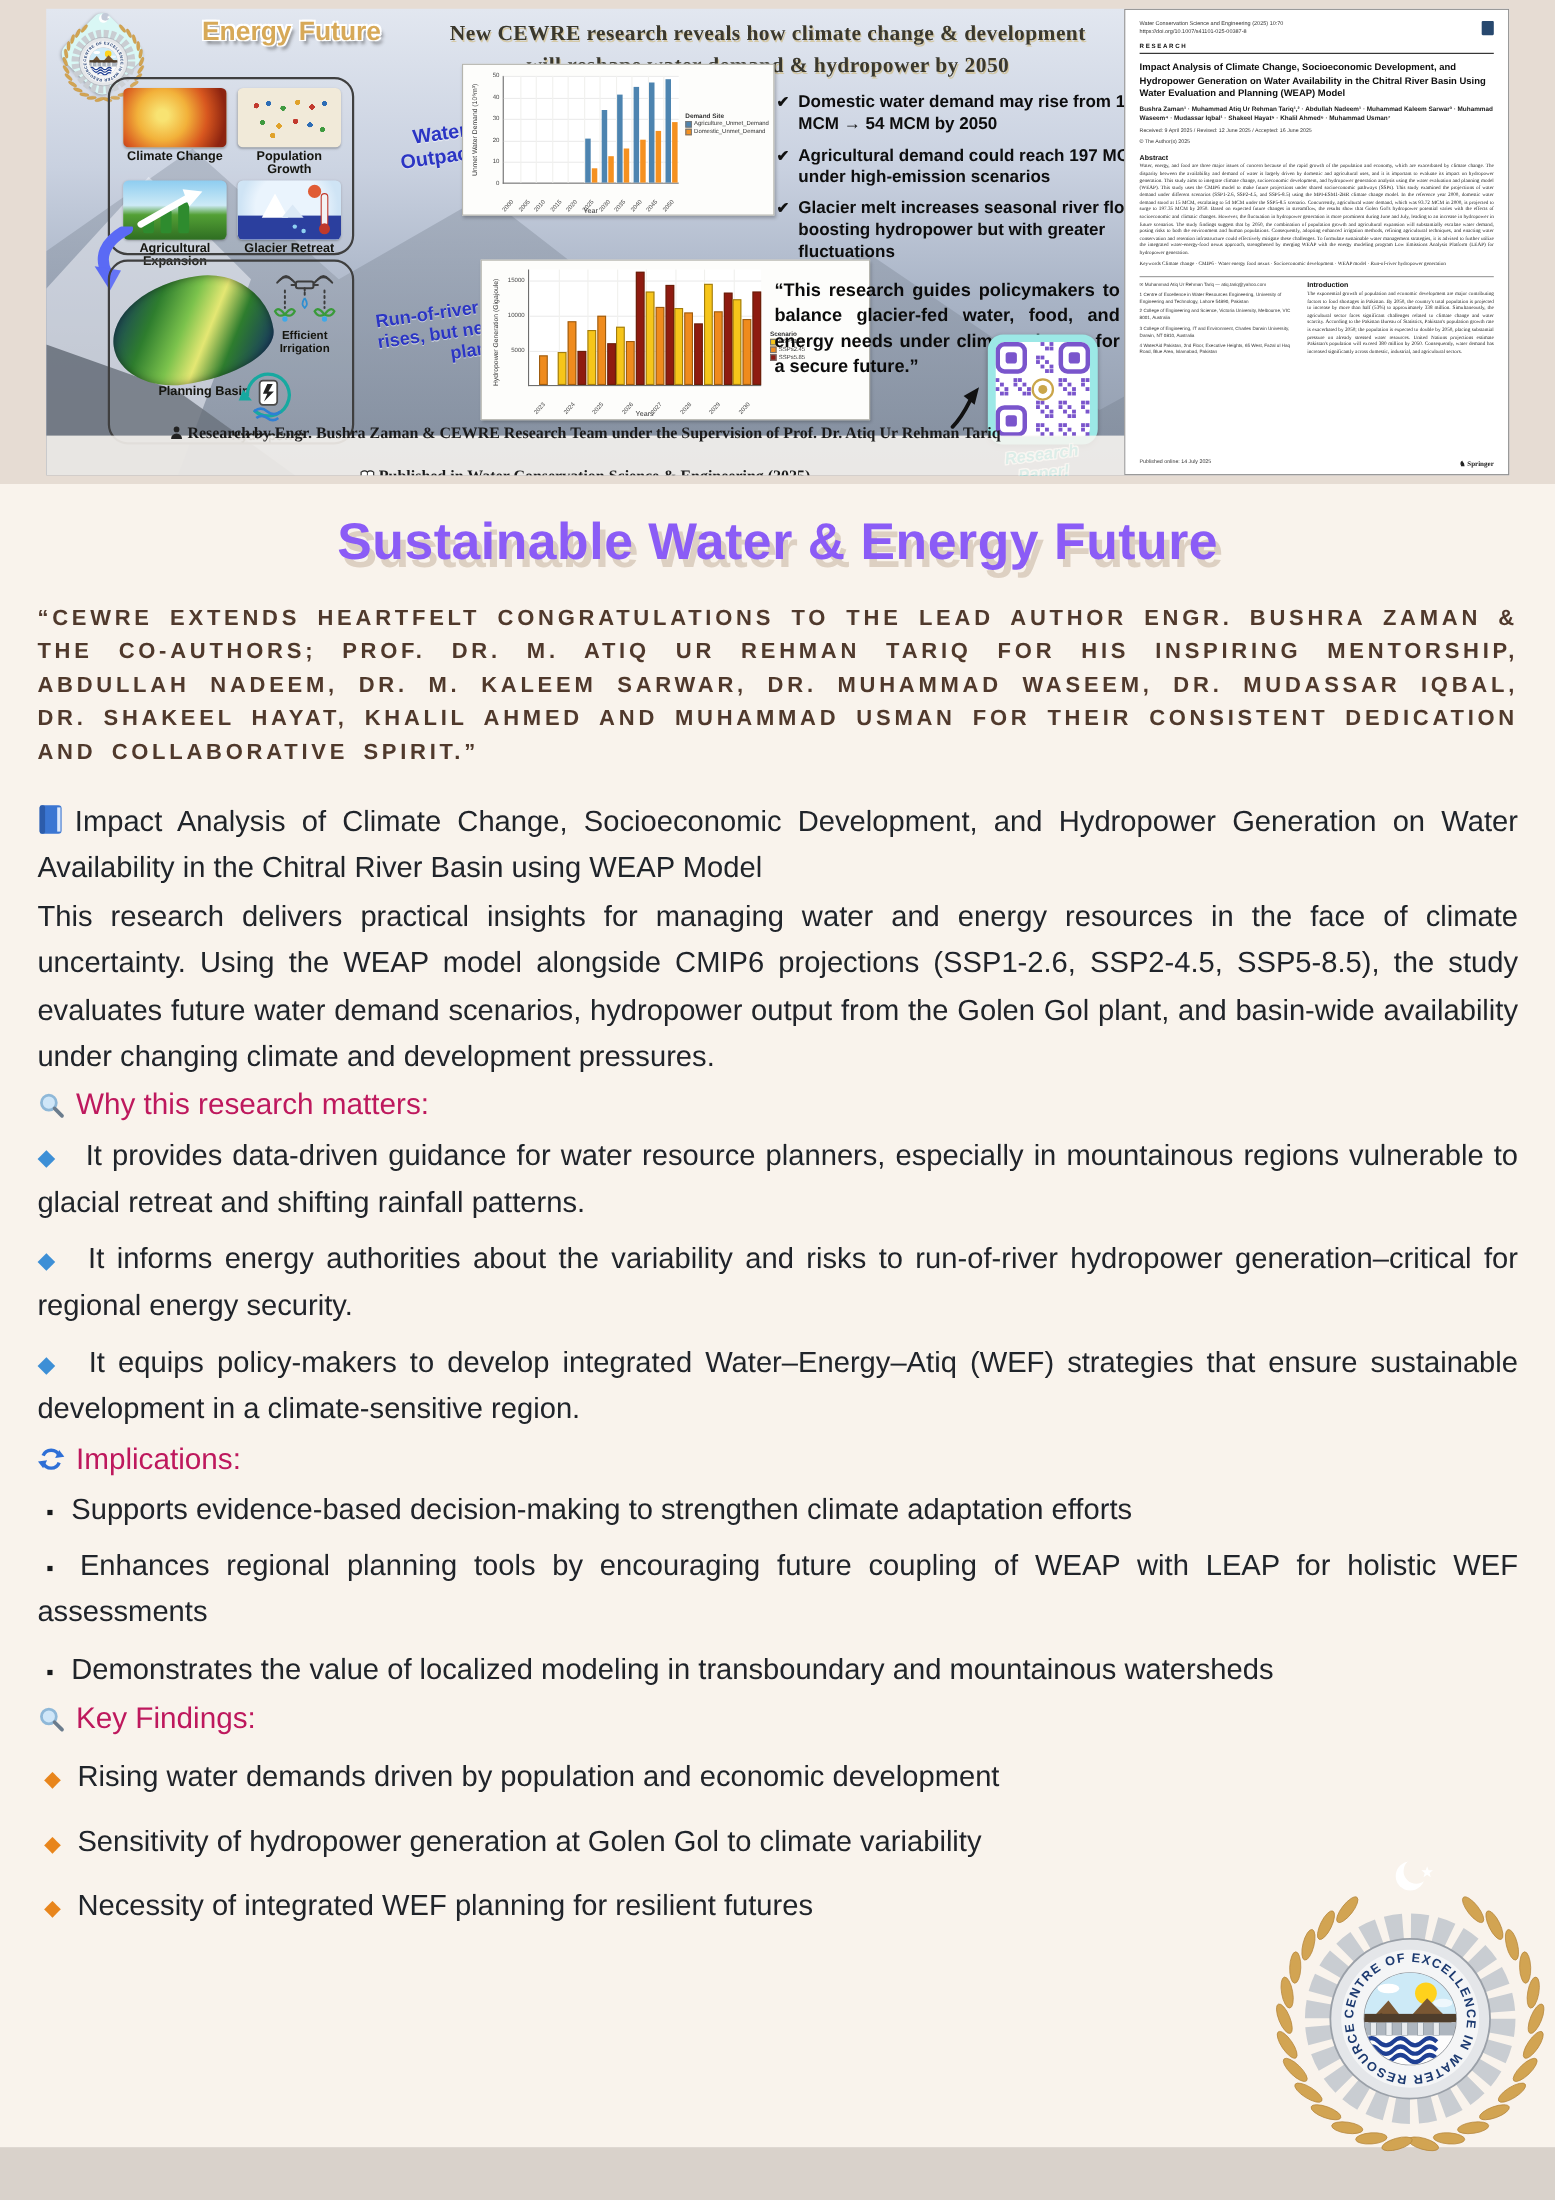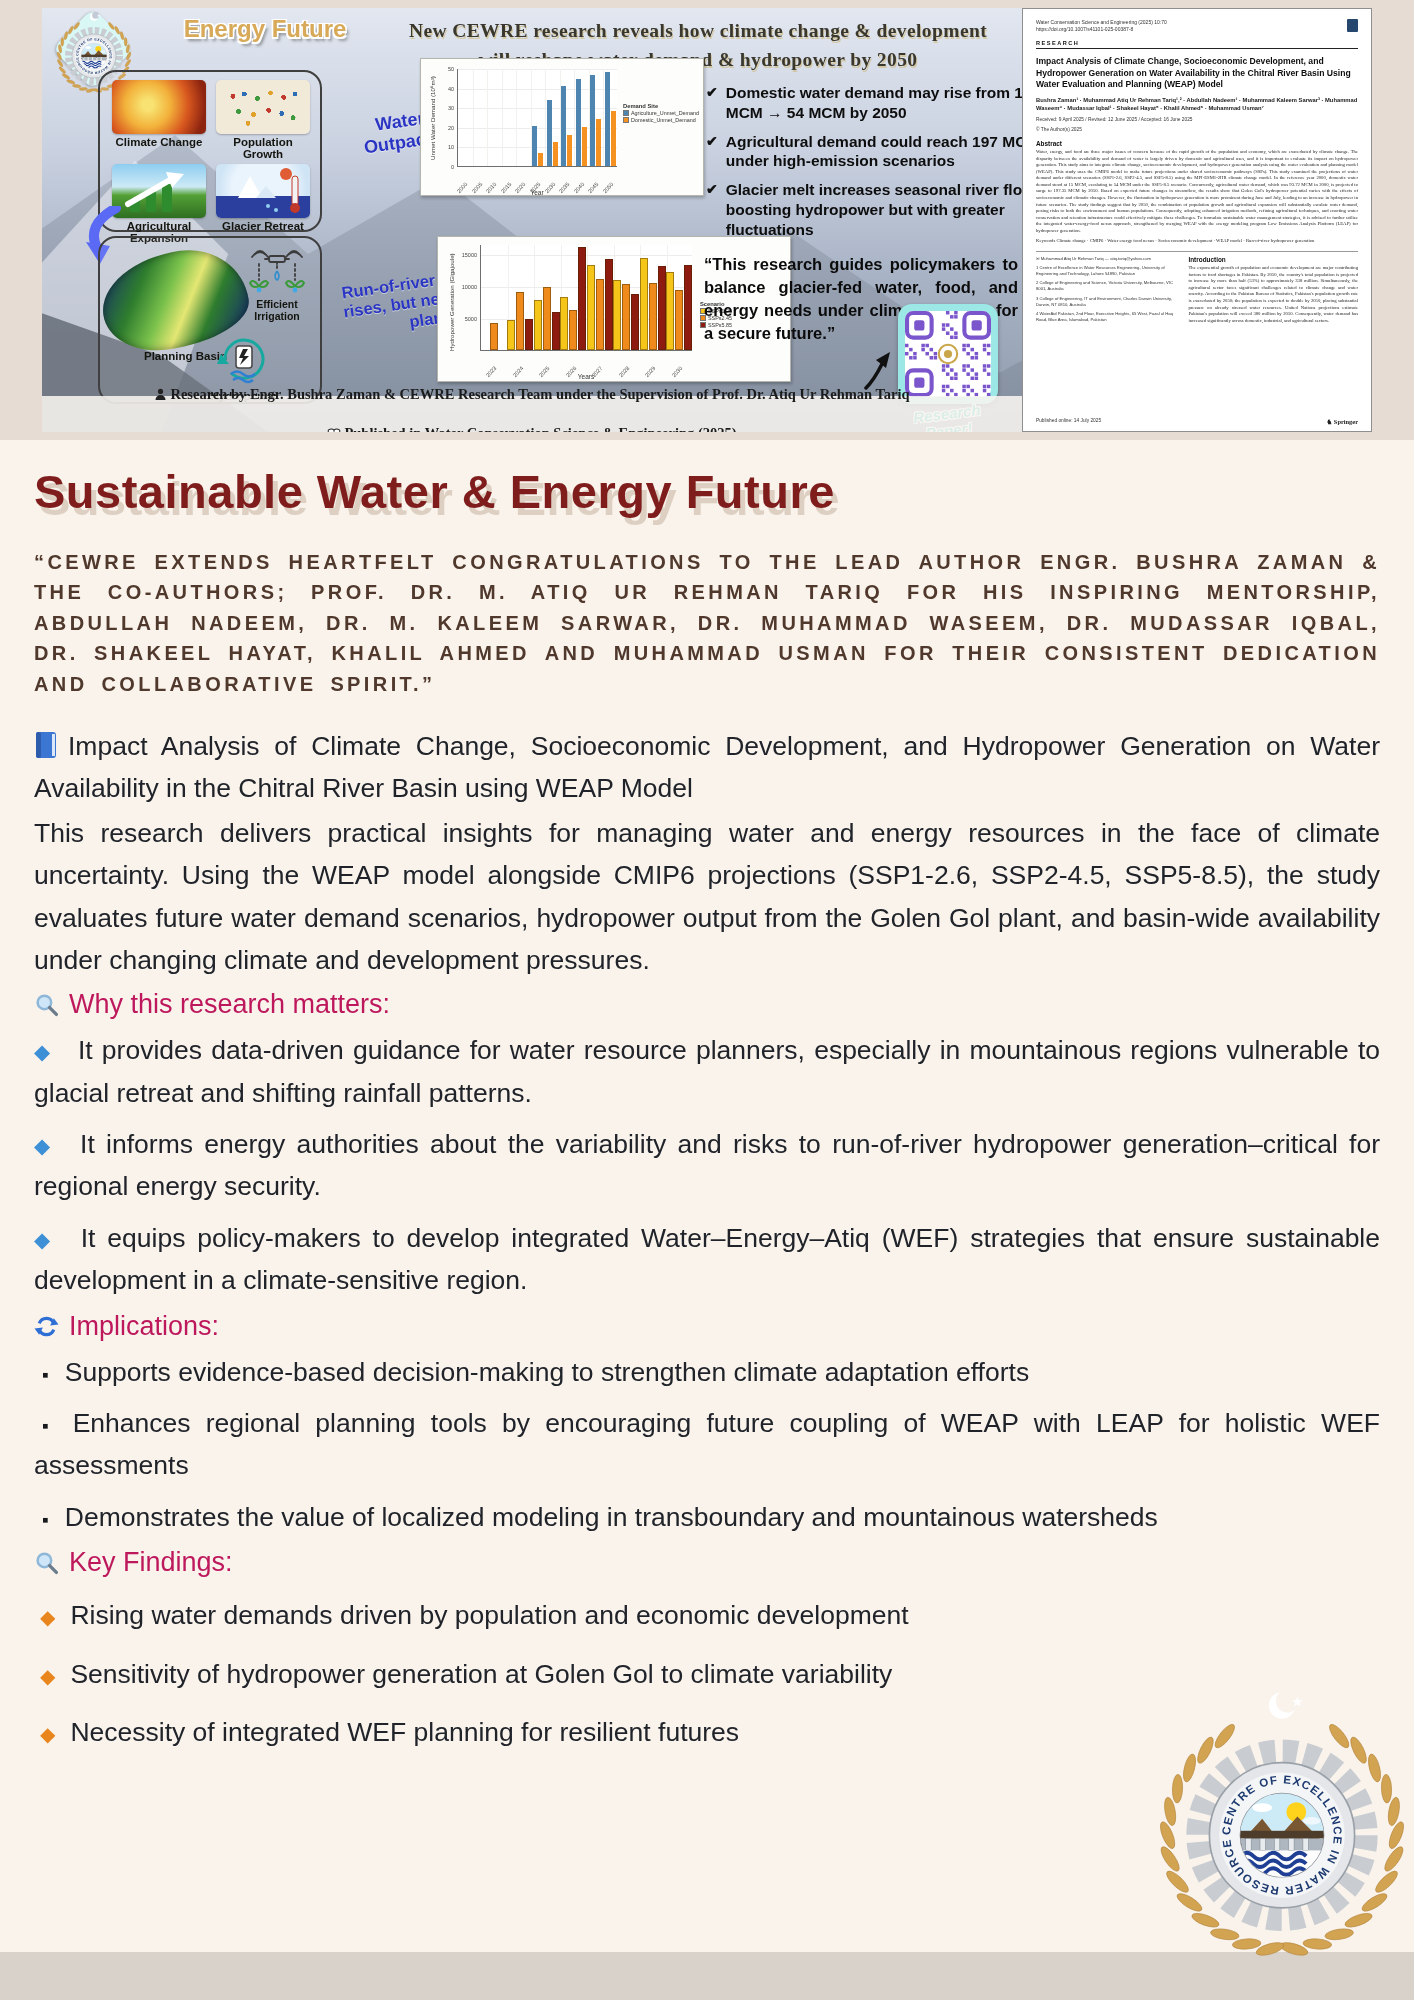--- a/index.html
+++ b/index.html
@@ -125,21 +125,21 @@
   .j-springer { font-family:"Liberation Serif", serif; font-weight:bold; font-size:6.4px; color:#222; }
 
   .credit-bar { position:absolute; left:0; top:388px; width:980px; height:36px; background:rgba(248,245,240,.88);
                 display:flex; flex-direction:column; justify-content:center; text-align:center;
                 font-family:"Liberation Serif", serif; font-weight:bold; color:#1b1b1b; z-index:5;gap:21px; }
   .credit-line { font-size:14.5px; line-height:1.2; }
   .credit-line svg { vertical-align:-2px; margin-right:3px; }
 
   
   .content { position:absolute; left:0; top:440px; width:1414px; height:1560px; background:#f9f3ec; padding:24px 34px 0 34px; }
-  .main-title { font-size:47px; font-weight:800; letter-spacing:.5px; color:#7f1d1d;
+  .main-title { text-align:center; font-size:47px; font-weight:800; letter-spacing:.5px; color:#8b5cf6;
                 text-shadow:5px 7px 0 #ddd0c2; margin-bottom:28px; }
   .caps-quote { font-size:20px; font-weight:bold; letter-spacing:3.4px; word-spacing:5px; line-height:1.52;
                 color:#50392c; text-align:justify; margin-bottom:26px; }
   .body-text { font-size:26.5px; line-height:1.6; color:#20242a; text-align:justify; }
   .paper-title { margin-bottom:2px; }
   .inline-icon { display:inline-block; vertical-align:-4px; margin-right:10px; }
   .icon-heading { font-size:27px; color:#be185d; margin:8px 0 2px 0; }
   .bullet-row { font-size:26.5px; line-height:1.6; color:#20242a; text-align:justify; margin:9px 0; }
   .bullet-blue .bullet-mark { color:#3d8fd6; font-size:21px; margin-right:26px; }
   .bullet-square .bullet-mark { color:#17191c; font-size:19px; margin-right:16px; margin-left:8px; }

